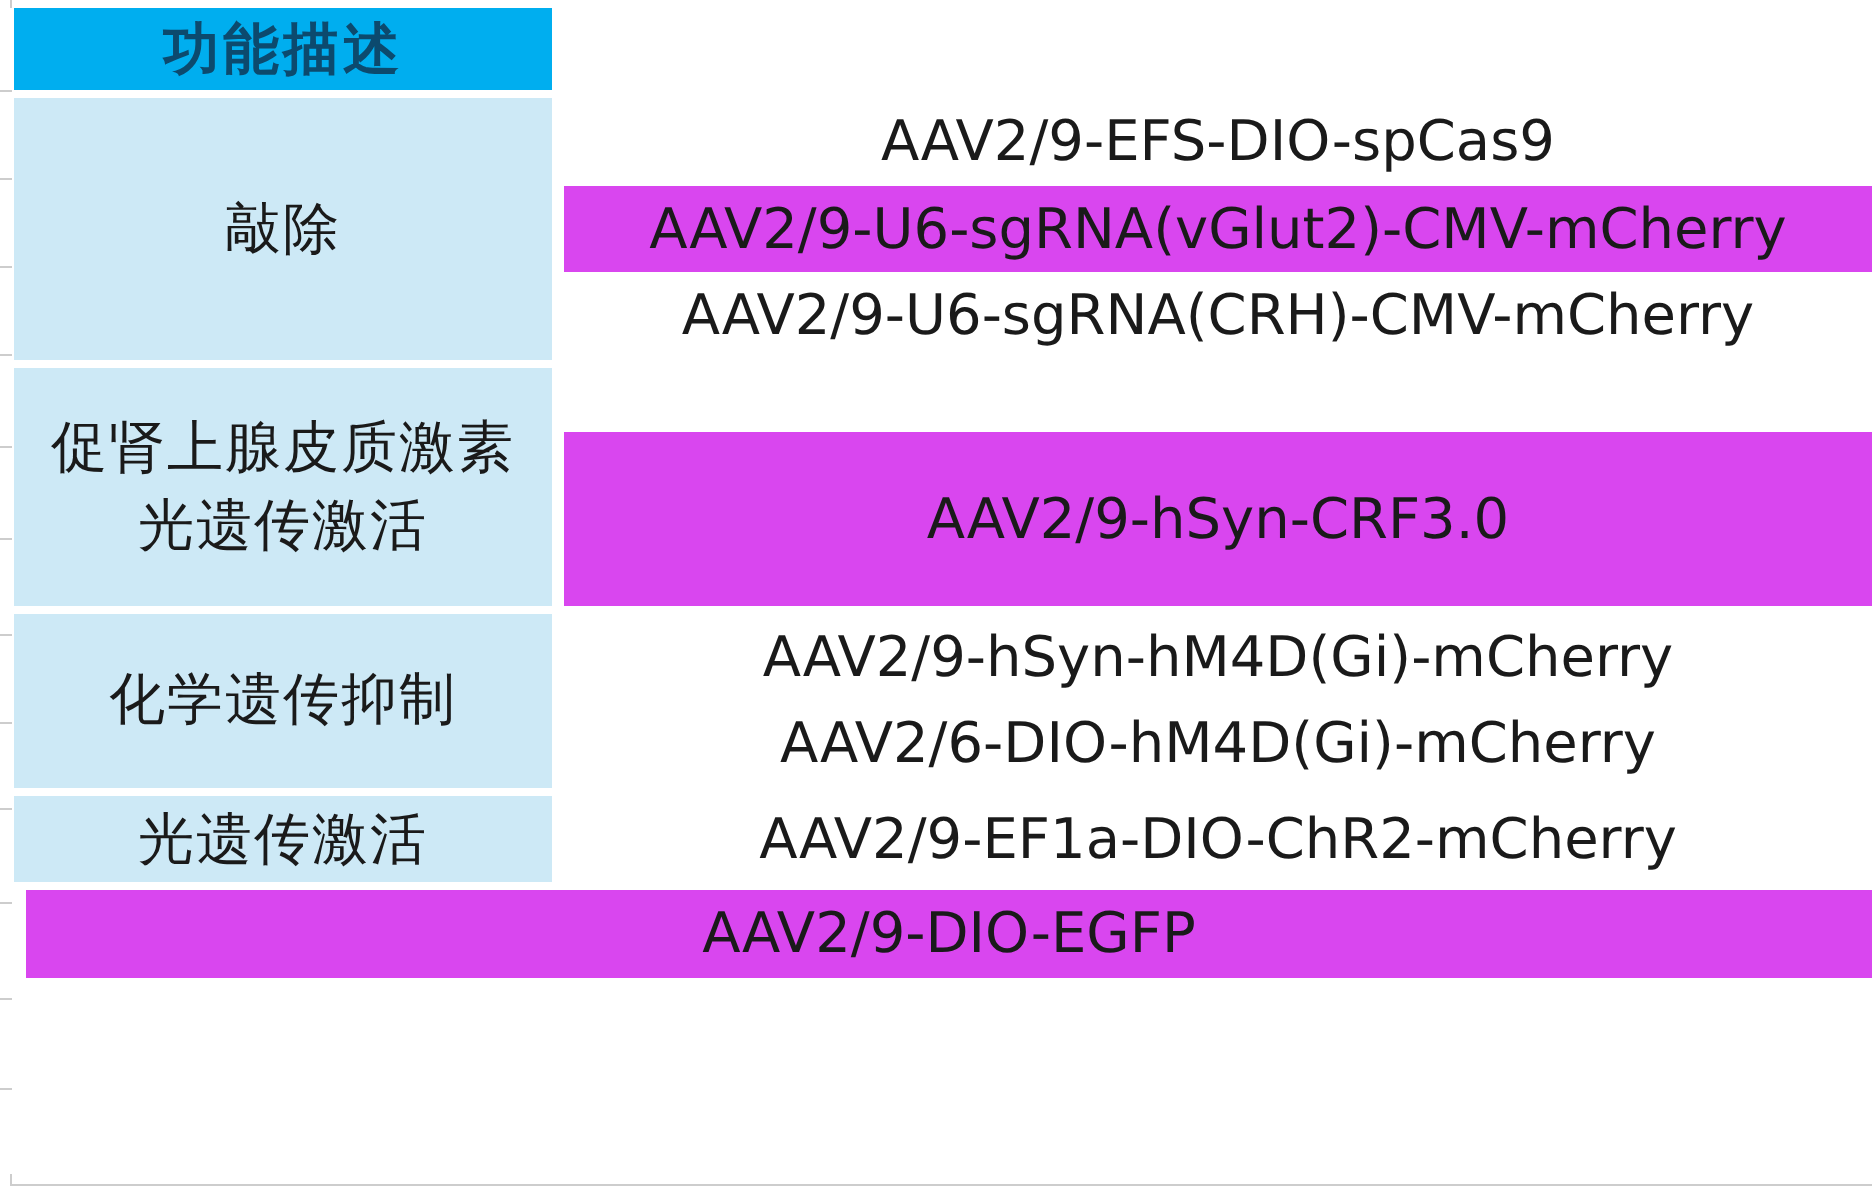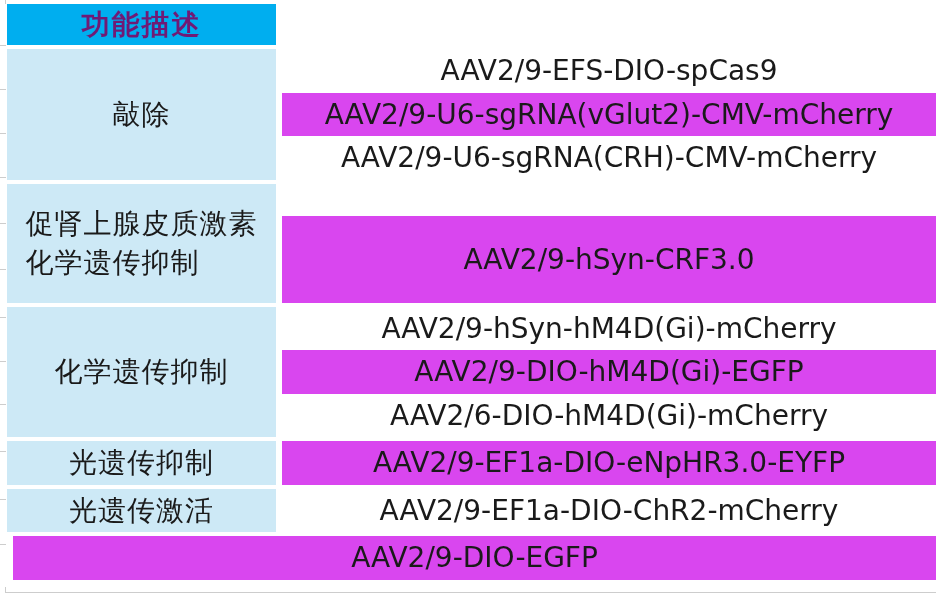--- a/index.html
+++ b/index.html
@@ -18,21 +18,21 @@
   .tbl{
     position:absolute;left:7px;top:4px;right:0;
     display:flex;flex-direction:column;gap:4px;
   }
   .grp{display:flex;}
   .colgap{width:6px;background:#ffffff;flex:0 0 auto;}
   .label-cell{
     flex:0 0 269px;
     background:#cde9f6;
     display:flex;align-items:center;justify-content:center;
-    text-align:left;
+    text-align:center;
     color:#1a1a1a;
     font-size:28px;
     letter-spacing:1px;
     white-space:pre-line;
     line-height:1.4;
   }
   .rows{flex:1;display:flex;flex-direction:column;text-align:right;}
   .vrow{
     height:43.5px;
     display:flex;align-items:center;justify-content:center;
@@ -40,21 +40,21 @@
     font-size:28px;
     white-space:nowrap;
   }
   .vrow.alt{background:#d946ef;}
   .vrow.plain{background:#ffffff;}
   .vrow.dbl{height:87px;margin-top:32px;}
   .vrow.last{height:44.5px;}
 
   .hdr .hcell{
     background:#00aeef;
-    color:#701a75;
+    color:#0c4a6e;
     font-weight:bold;
     font-size:28px;
     letter-spacing:2px;
     height:41px;
     display:flex;align-items:center;justify-content:center;
   }
   .hdr .hleft{flex:0 0 269px;}
   .hdr .hright{flex:1;}
 </style>
 </head>
@@ -90,44 +90,36 @@
       <div class="colgap"></div>
       <div class="rows">
         <div class="vrow plain">AAV2/9-EFS-DIO-spCas9</div>
         <div class="vrow alt">AAV2/9-U6-sgRNA(vGlut2)-CMV-mCherry</div>
         <div class="vrow plain">AAV2/9-U6-sgRNA(CRH)-CMV-mCherry</div>
       </div>
     </div>
 
     <div class="grp">
       <div class="label-cell">促肾上腺皮质激素
-化学遗传抑制</div>
+光遗传激活</div>
       <div class="colgap"></div>
       <div class="rows">
         <div class="vrow alt dbl">AAV2/9-hSyn-CRF3.0</div>
       </div>
     </div>
 
     <div class="grp">
       <div class="label-cell">化学遗传抑制</div>
       <div class="colgap"></div>
       <div class="rows">
         <div class="vrow plain">AAV2/9-hSyn-hM4D(Gi)-mCherry</div>
-        <div class="vrow alt">AAV2/9-DIO-hM4D(Gi)-EGFP</div>
         <div class="vrow plain">AAV2/6-DIO-hM4D(Gi)-mCherry</div>
       </div>
     </div>
 
-    <div class="grp">
-      <div class="label-cell">光遗传抑制</div>
-      <div class="colgap"></div>
-      <div class="rows">
-        <div class="vrow alt">AAV2/9-EF1a-DIO-eNpHR3.0-EYFP</div>
-      </div>
-    </div>
 
     <div class="grp">
       <div class="label-cell">光遗传激活</div>
       <div class="colgap"></div>
       <div class="rows">
         <div class="vrow plain">AAV2/9-EF1a-DIO-ChR2-mCherry</div>
       </div>
     </div>
 
     <div class="grp">

